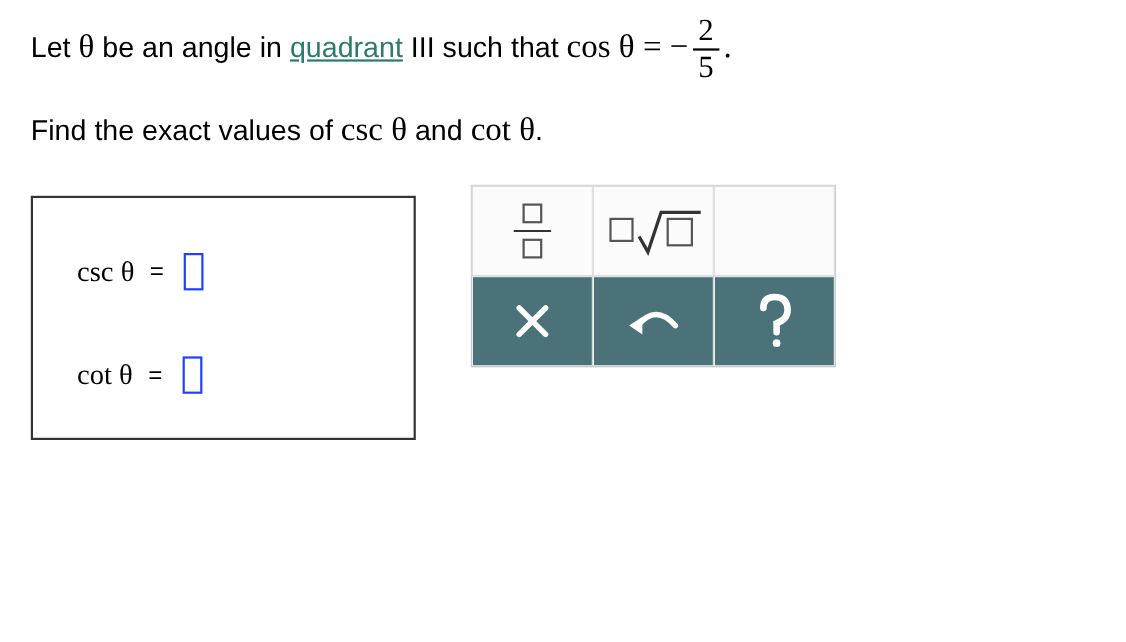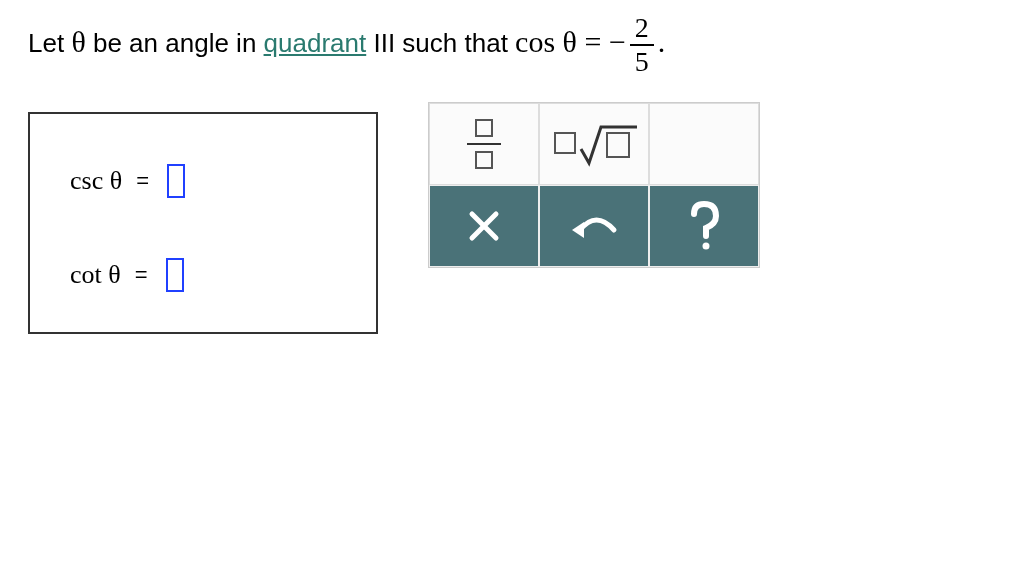--- a/index.html
+++ b/index.html
@@ -112,20 +112,23 @@
 </head>
 <body>
 
 <div class="problem-text">
   <div>
     <span>Let </span><span class="math">θ</span><span> be an angle in </span><span class="quadrant-link">quadrant</span><span> III</span><span> such that </span><span class="math">cos θ</span><span class="math"> = </span><span class="math">−</span><span class="frac">
       <span class="num">2</span>
       <span class="den">5</span>
     </span><span class="math">.</span>
   </div>
+  <div style="margin-top:18px">
+    <span>Find the exact values of </span><span class="math">csc θ</span><span> and </span><span class="math">cot θ</span><span>.</span>
+  </div>
 </div>
 
 <div class="lower-area">
   <div class="answer-box">
     <div class="answer-row">
       <span class="label math-small">csc θ</span>
       <span class="eq">=</span>
       <span class="placeholder"></span>
     </div>
     <div class="answer-row">

